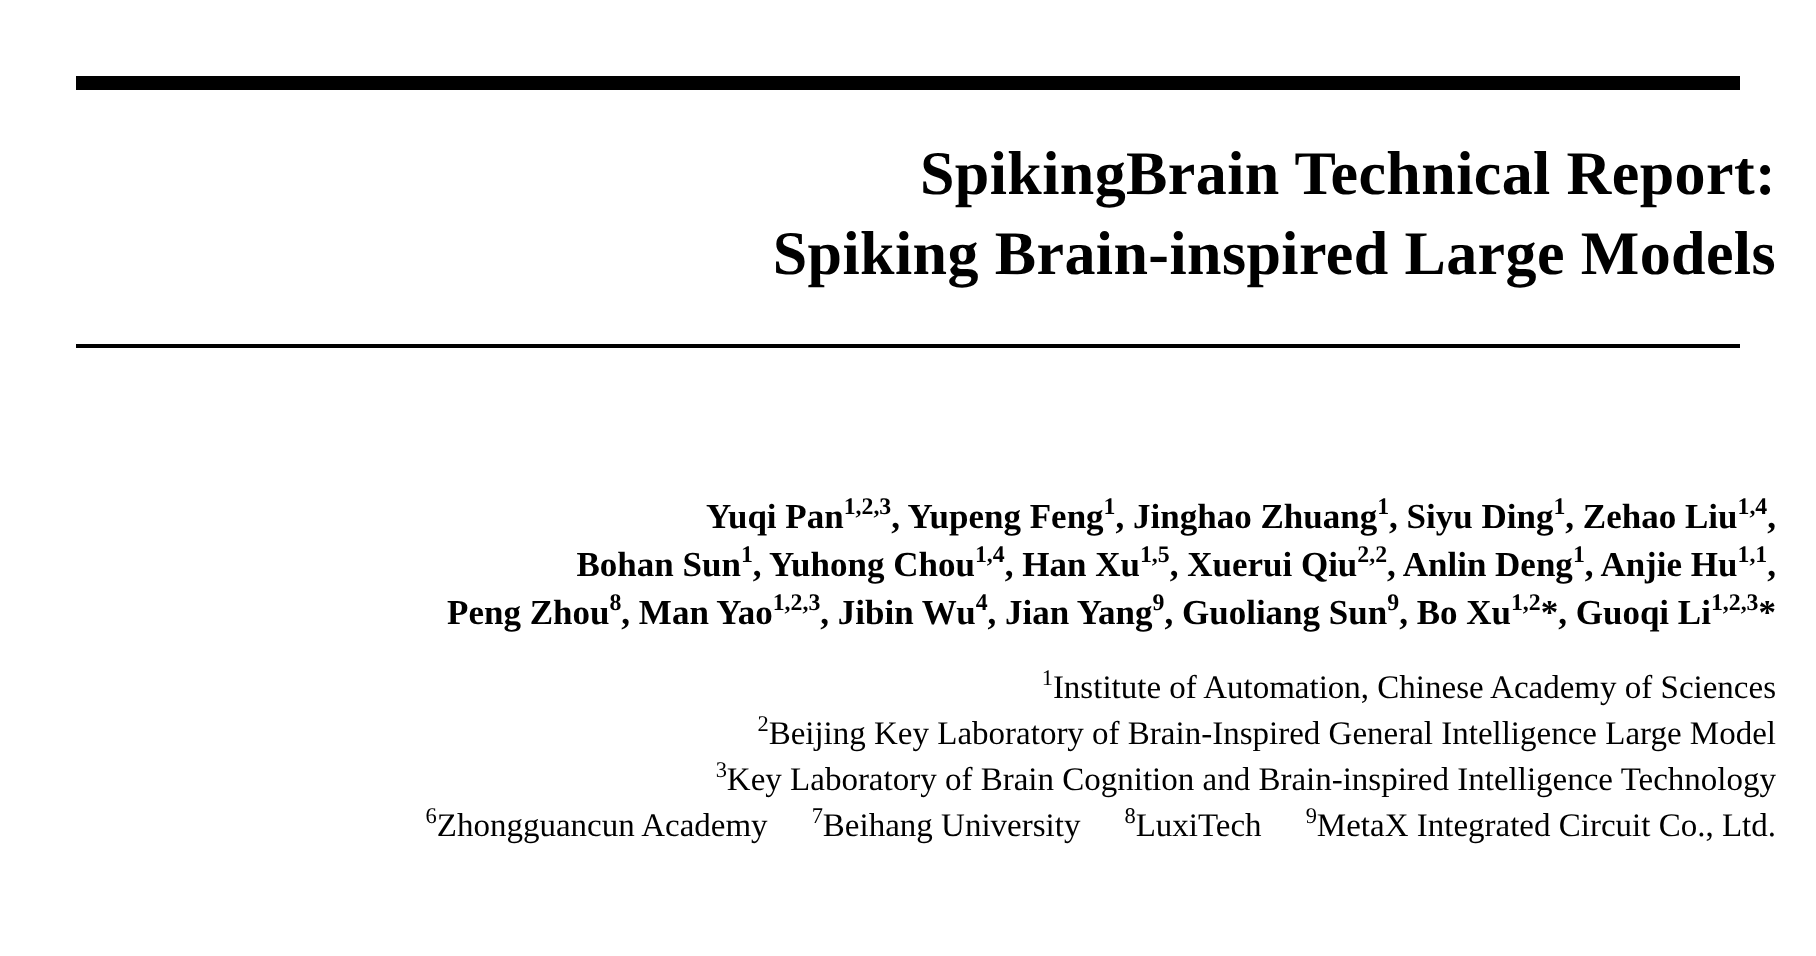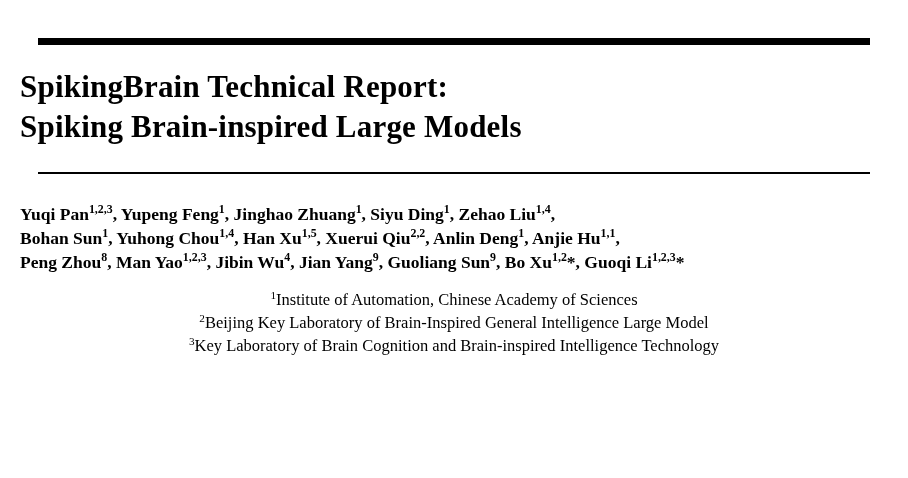--- a/index.html
+++ b/index.html
@@ -22,53 +22,53 @@
     padding: 0 20px;
   }
   .rule-top {
     margin: 38px auto 0 auto;
     width: 832px;
     height: 7px;
     background: #000000;
   }
   .title-block {
     margin-top: 22px;
-    text-align: left;
+    text-align: right;
   }
   .title-line {
     font-size: 31px;
     font-weight: bold;
     line-height: 40px;
     letter-spacing: 0.2px;
   }
   .rule-bottom {
     margin: 25px auto 0 auto;
     width: 832px;
     height: 2px;
     background: #000000;
   }
   .authors {
-    margin-top: 28px;
-    text-align: left;
+    margin-top: 72px;
+    text-align: right;
   }
   .author-line {
     font-size: 17.5px;
     font-weight: bold;
     line-height: 24px;
     white-space: nowrap;
   }
   sup {
     font-size: 0.68em;
     vertical-align: super;
     line-height: 0;
     font-weight: bold;
   }
   .affiliations {
     margin-top: 14px;
-    text-align: center;
+    text-align: right;
   }
   .affil-line {
     font-size: 16.5px;
     line-height: 23px;
     font-weight: normal;
     white-space: nowrap;
   }
   .affil-line sup {
     font-weight: normal;
   }
@@ -94,15 +94,16 @@
   <div class="authors">
     <div class="author-line" id="author-line-0"><span>Yuqi Pan</span><sup>1,2,3</sup><span>, </span><span>Yupeng Feng</span><sup>1</sup><span>, </span><span>Jinghao Zhuang</span><sup>1</sup><span>, </span><span>Siyu Ding</span><sup>1</sup><span>, </span><span>Zehao Liu</span><sup>1,4</sup><span>,</span></div>
     <div class="author-line" id="author-line-1"><span>Bohan Sun</span><sup>1</sup><span>, </span><span>Yuhong Chou</span><sup>1,4</sup><span>, </span><span>Han Xu</span><sup>1,5</sup><span>, </span><span>Xuerui Qiu</span><sup>2,2</sup><span>, </span><span>Anlin Deng</span><sup>1</sup><span>, </span><span>Anjie Hu</span><sup>1,1</sup><span>,</span></div>
     <div class="author-line" id="author-line-2"><span>Peng Zhou</span><sup>8</sup><span>, </span><span>Man Yao</span><sup>1,2,3</sup><span>, </span><span>Jibin Wu</span><sup>4</sup><span>, </span><span>Jian Yang</span><sup>9</sup><span>, </span><span>Guoliang Sun</span><sup>9</sup><span>, </span><span>Bo Xu</span><sup>1,2</sup><span>*, </span><span>Guoqi Li</span><sup>1,2,3</sup><span>*</span></div>
   </div>
 
   <div class="affiliations">
     <div class="affil-line" id="affil-line-0"><sup>1</sup><span>Institute of Automation, Chinese Academy of Sciences</span></div>
     <div class="affil-line" id="affil-line-1"><sup>2</sup><span>Beijing Key Laboratory of Brain-Inspired General Intelligence Large Model</span></div>
     <div class="affil-line" id="affil-line-2"><sup>3</sup><span>Key Laboratory of Brain Cognition and Brain-inspired Intelligence Technology</span></div>
+    <div class="affil-line" id="affil-line-4"><sup>6</sup><span>Zhongguancun Academy</span><span class="gap"></span><sup>7</sup><span>Beihang University</span><span class="gap"></span><sup>8</sup><span>LuxiTech</span><span class="gap"></span><sup>9</sup><span>MetaX Integrated Circuit Co., Ltd.</span></div>
   </div>
 
 </div>
 
 </body></html>

